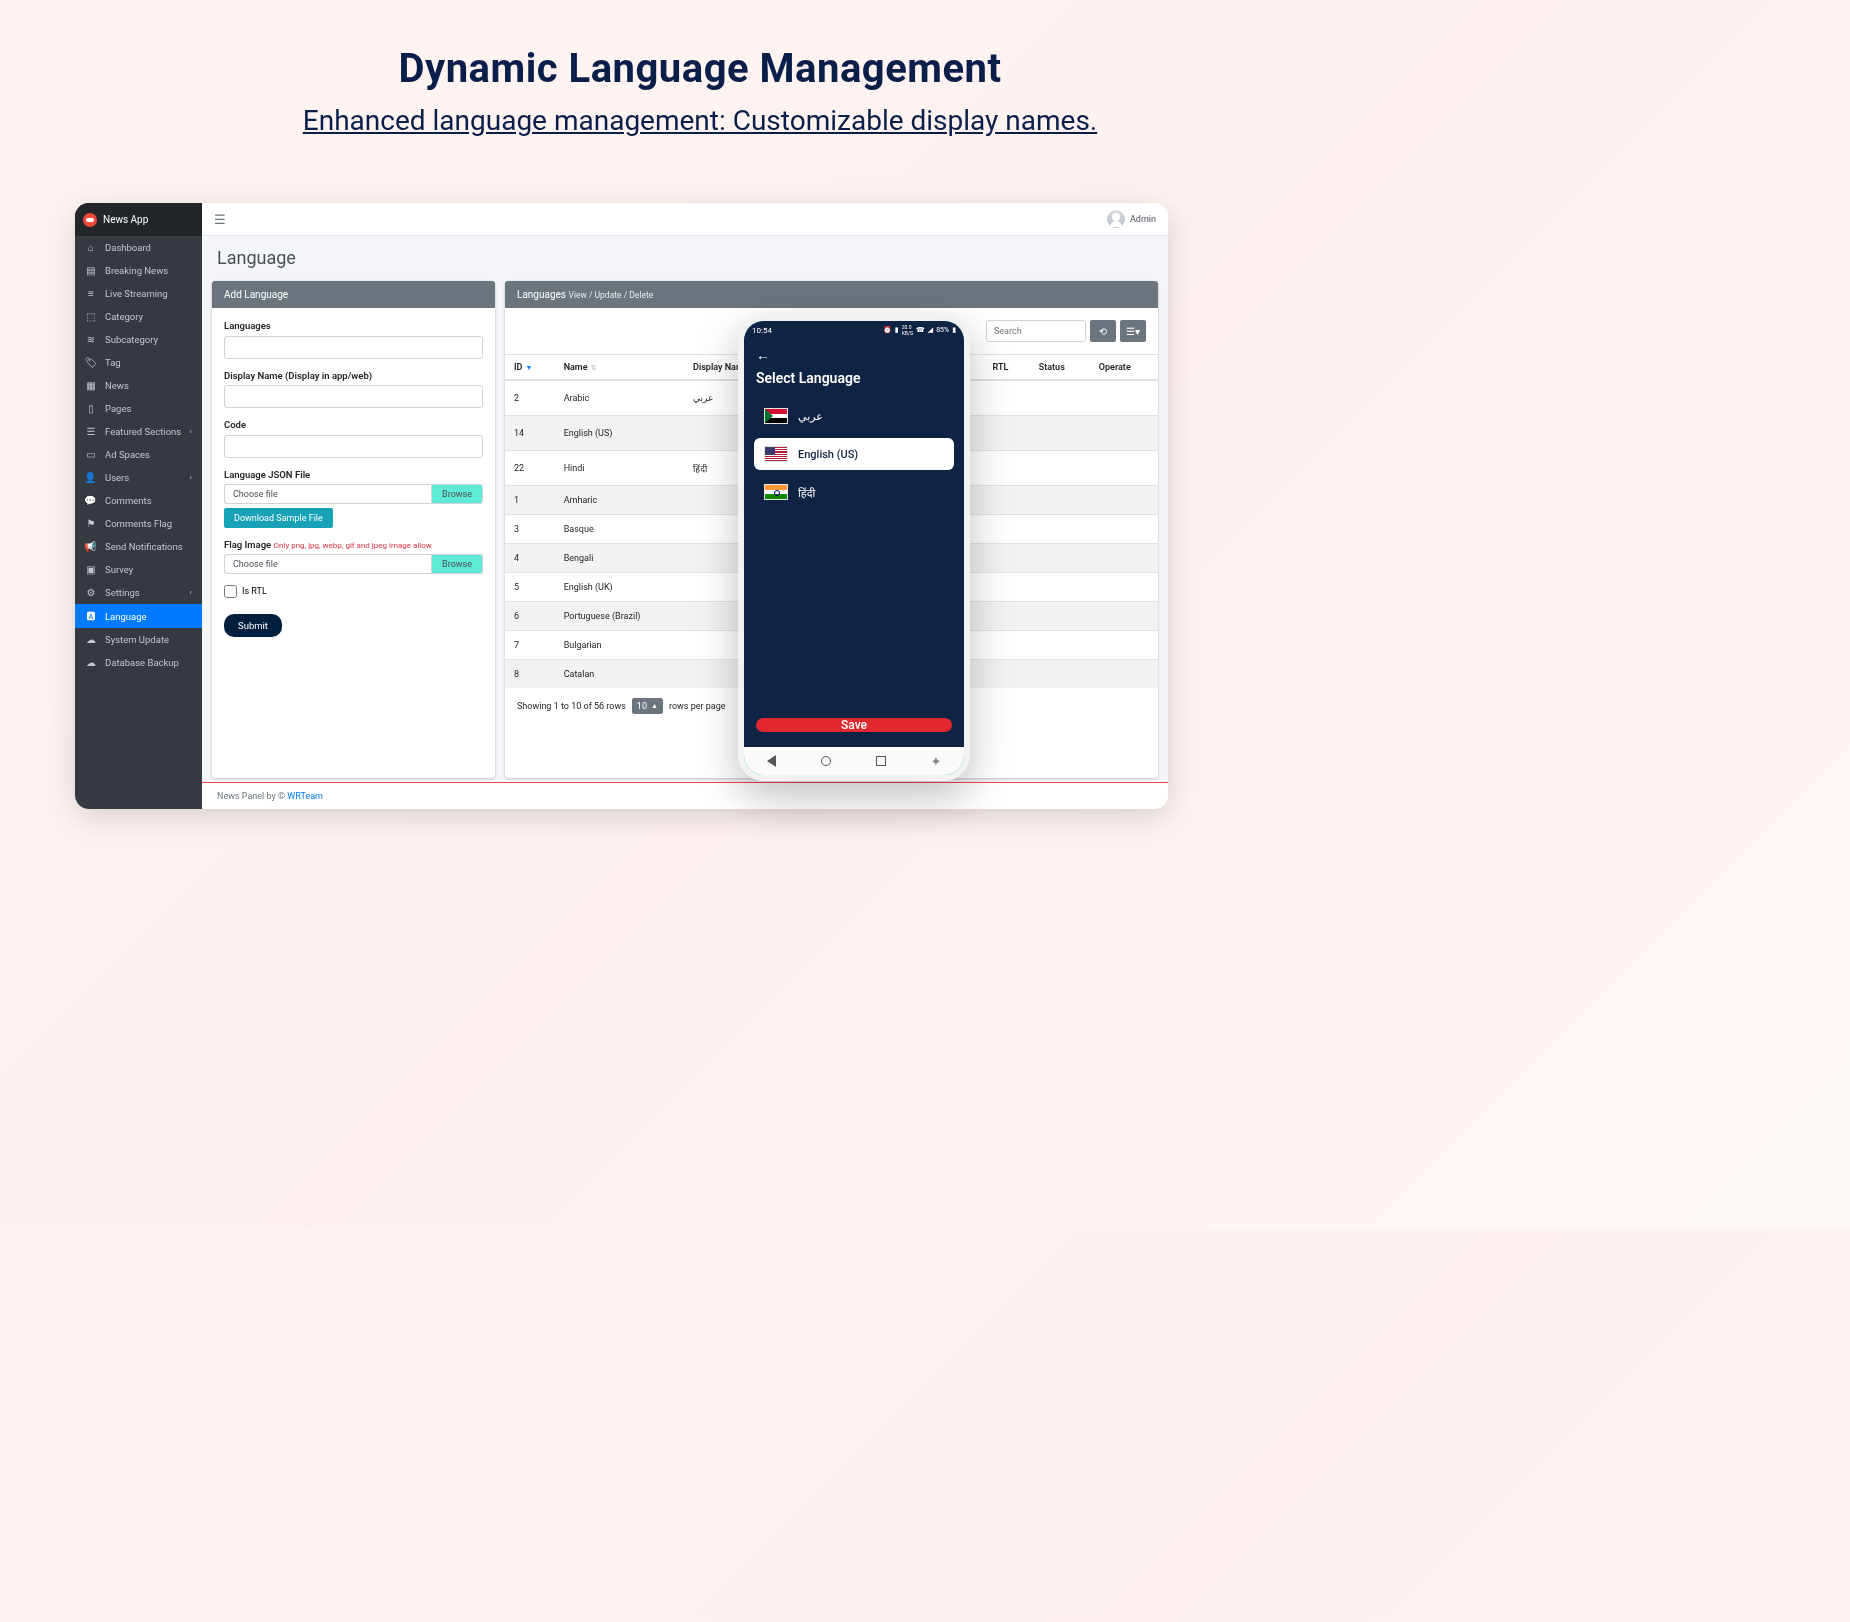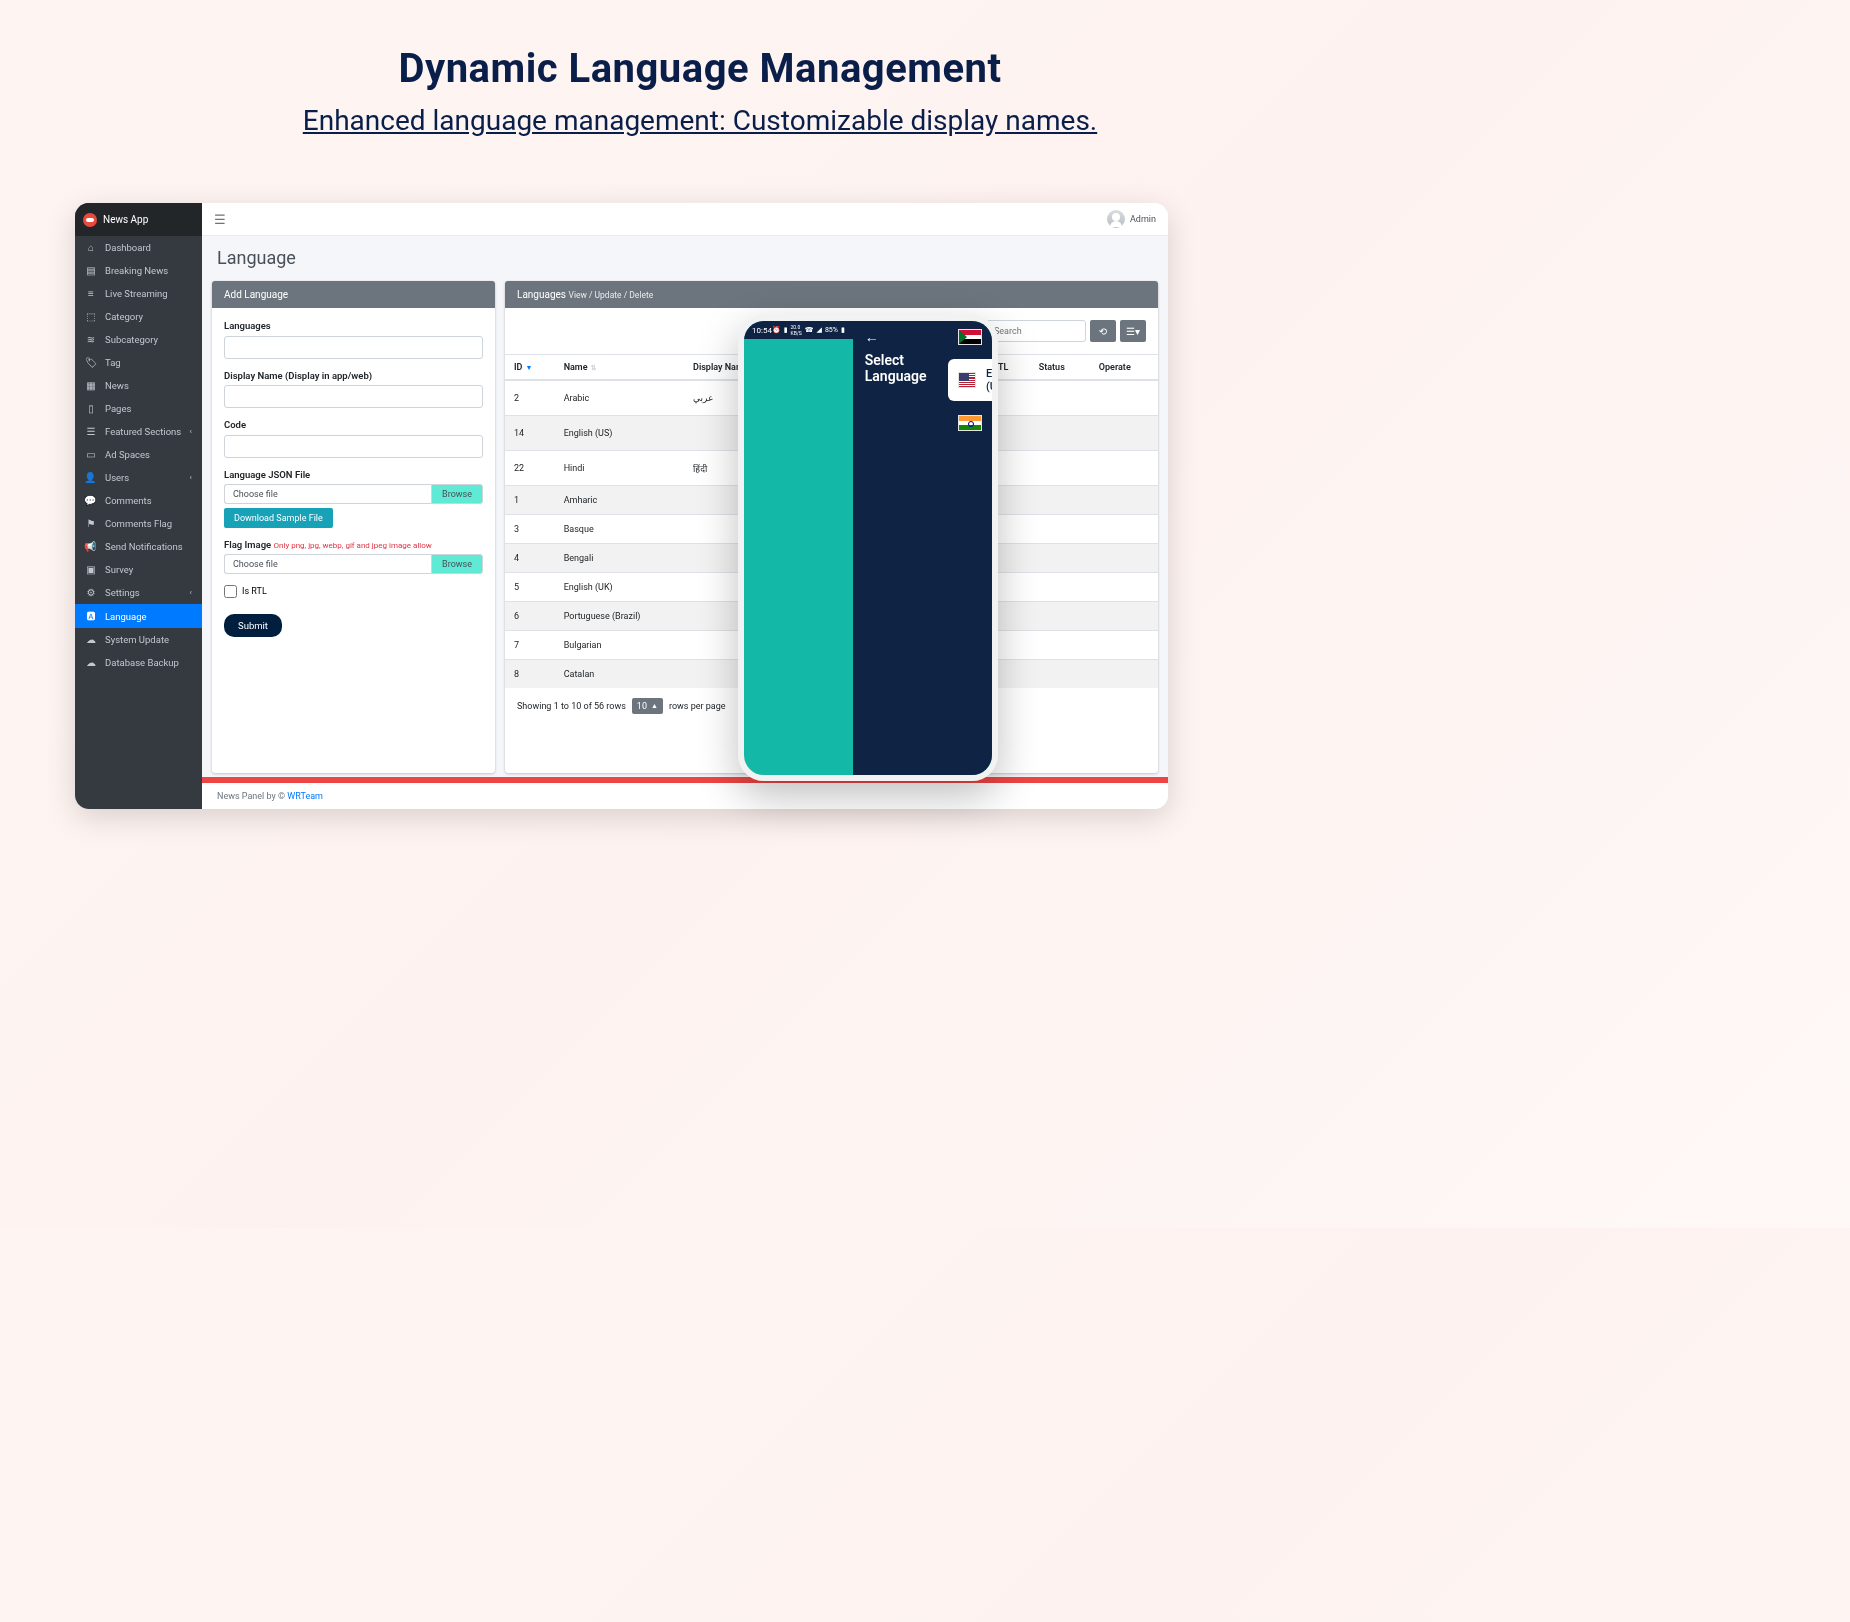--- a/index.html
+++ b/index.html
@@ -62,25 +62,25 @@
 .flag-sd { background: linear-gradient(to bottom, #d21034 33%, #fff 33% 66%, #000 66%); position: relative; }
 .flag-sd::before { content: ''; position: absolute; left: 0; top: 0; border-left: 8px solid #007229; border-top: 7px solid transparent; border-bottom: 7px solid transparent; }
 .flag-us { background: repeating-linear-gradient(#b22234 0 1.1px, #fff 1.1px 2.2px); position: relative; }
 .flag-us::before { content: ''; position: absolute; left: 0; top: 0; width: 10px; height: 7.5px; background: #3c3b6e; }
 .flag-in { background: linear-gradient(#ff9933 33%, #fff 33% 66%, #138808 66%); position: relative; }
 .flag-in::before { content: ''; position: absolute; left: 9px; top: 5px; width: 4px; height: 4px; border: 0.5px solid #000080; border-radius: 50%; }
 
 .pagination-row { display: flex; align-items: center; padding: 10px 12px; font-size: 9px; color: #212529; }
 .page-size { background: #6c757d; color: #fff; padding: 3px 5px; border-radius: 2px; margin: 0 6px; cursor: pointer; display: inline-flex; align-items: center; }
 
-.footer-row { padding: 8px 15px; font-size: 9px; color: #6c757d; background: #fff; border-top: 6px solid #ef4444; margin-top: auto; }
+.footer-row { padding: 8px 15px; font-size: 9px; color: #6c757d; background: #fff; border-top: 1px solid #ef4444; margin-top: auto; }
 .footer-row a { color: #007bff; text-decoration: none; }
 
 
-.phone { position: absolute; top: 315px; left: 738px; width: 260px; height: 466px; background: #14b8a6; border: 6px solid #f2f2f2; border-radius: 26px; box-shadow: 0 15px 40px rgba(0,0,0,0.25); overflow: hidden; display: flex; }
+.phone { position: absolute; top: 315px; left: 738px; width: 232px; height: 466px; background: #14b8a6; border: 6px solid #f2f2f2; border-radius: 26px; box-shadow: 0 15px 40px rgba(0,0,0,0.25); overflow: hidden; display: flex; flex-direction: column; }
 .status-bar { height: 18px; background: #0f2344; color: #fff; font-size: 8px; display: flex; align-items: center; padding: 0 8px; }
 .status-bar .right { margin-left: auto; display: flex; gap: 3px; align-items: center; font-size: 7px; }
 .phone-header { background: #0f2344; color: #fff; padding: 8px 12px 14px; }
 .phone-header .back { font-size: 14px; color: #fff; cursor: pointer; }
 .phone-header h2 { font-size: 14px; font-weight: 600; margin-top: 7px; }
 .lang-list { background: #0f2344; flex: 1; padding: 0 10px; }
 .lang-item { display: flex; align-items: center; padding: 8px 10px; border-radius: 6px; margin-bottom: 6px; cursor: pointer; }
 .lang-item.selected { background: #fff; color: #0f2344; }
 .lang-item:not(.selected) { color: #fff; }
 .lang-item .flag { margin-right: 10px; width: 24px; height: 16px; }

